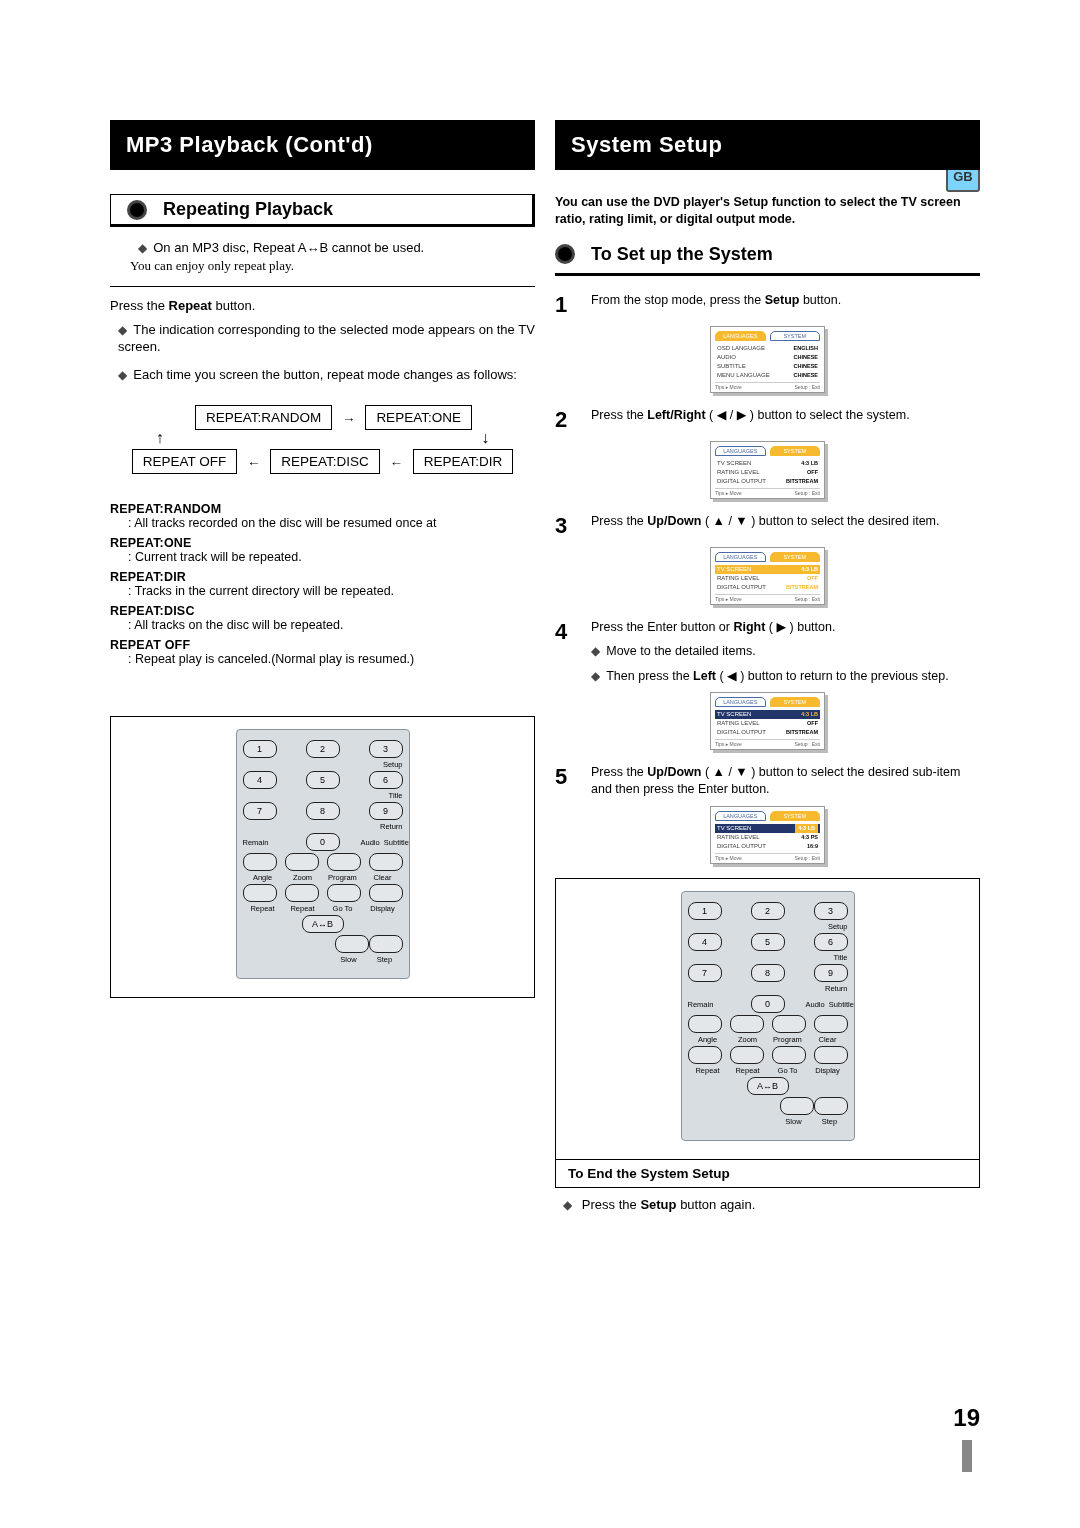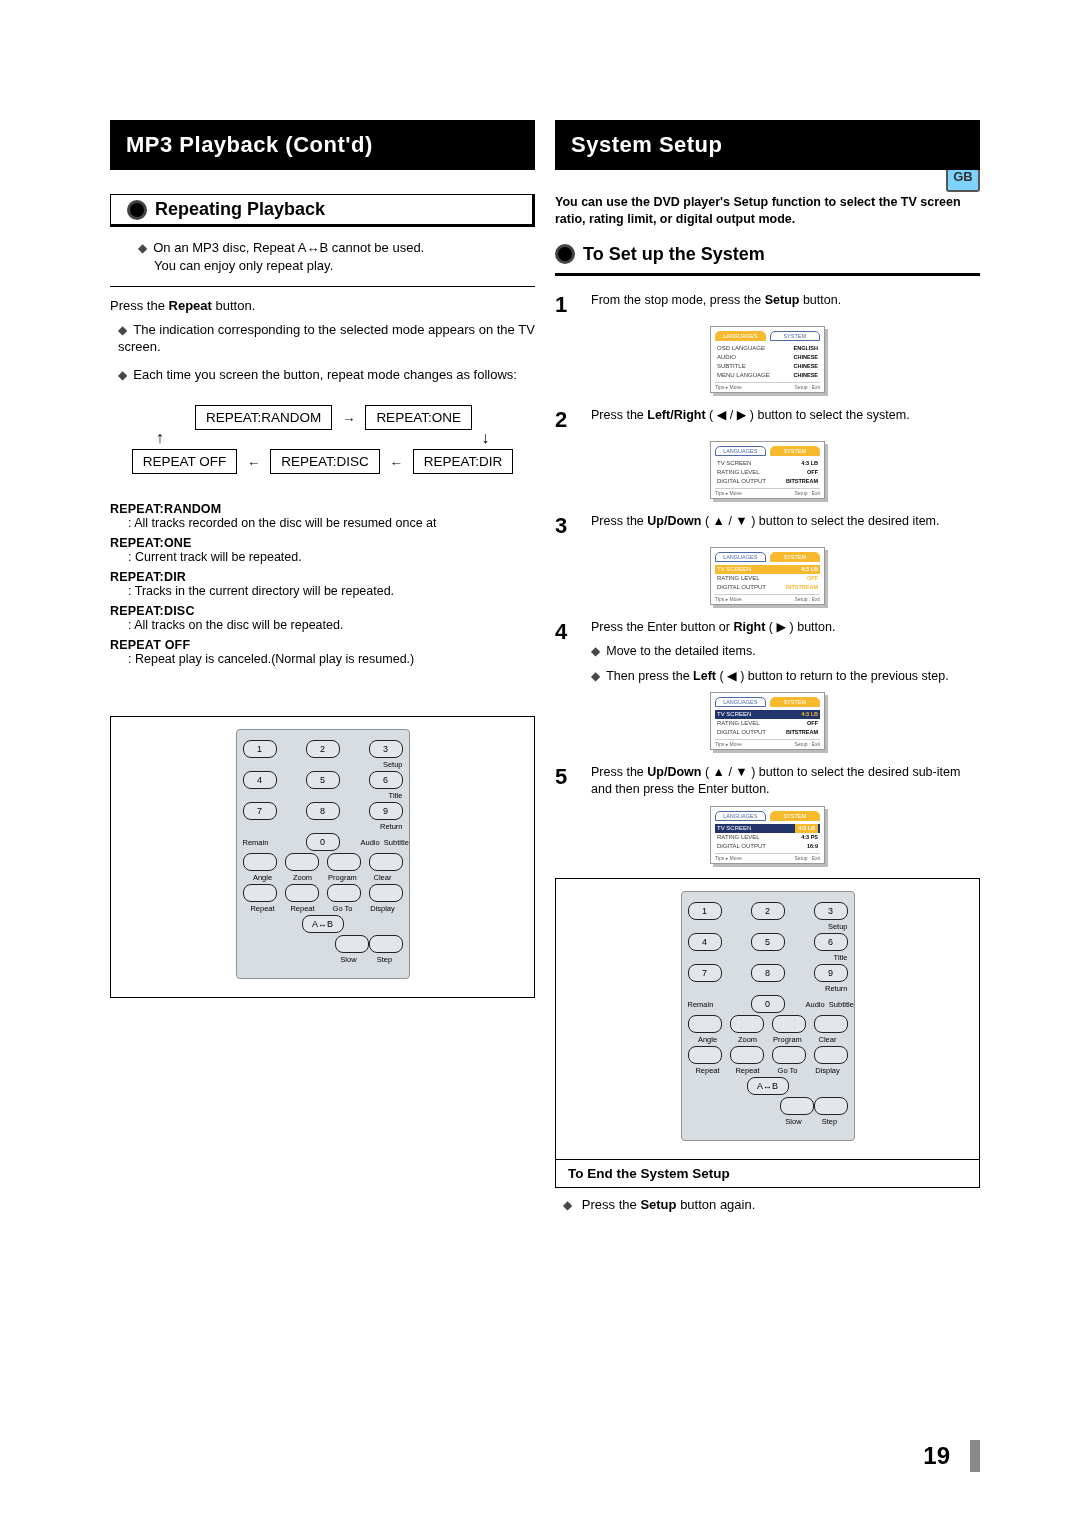--- a/index.html
+++ b/index.html
@@ -6,33 +6,33 @@
   html,body { margin:0; padding:0; font-family: Arial, Helvetica, sans-serif; background:#fff; color:#000; }
   .page { width:1080px; height:1528px; position:relative; padding:120px 100px 60px 110px; box-sizing:border-box; }
   .columns { display:flex; gap:20px; }
   .col { flex:1 1 0; position:relative; }
 
   .black-bar {
     background:#000; color:#fff; font-weight:700;
     padding:12px 16px; font-size:22px; margin-bottom:24px; letter-spacing:0.5px;
   }
 
-  .section-title-row { display:flex; align-items:center; gap:8px; }
+  .section-title-row { display:flex; align-items:center; gap:16px; }
   .bullet-disc {
     width:14px; height:14px; border-radius:50%; background:#000;
     border:3px solid #444; display:inline-block;
   }
   .section-title { font-weight:700; font-size:18px; }
   .rulebox { border:1px solid #000; border-bottom:3px solid #000; border-right:3px solid #000;
              padding:4px 16px; margin:6px 0 12px 0; }
 
   .body-text { font-size:13px; line-height:1.35; }
   .small-diamond { display:inline-block; margin-right:6px; color:#474747; font-size:12px; }
   .indent { margin-left:28px; }
-  .indent2 { margin-left:44px; }
+  .indent2 { margin-left:20px;font-family:Liberation Serif, serif; }
 
   .flow-wrap { display:flex; justify-content:center; margin:20px 0 26px; }
   .flow { font-size:13.5px; }
   .fbox { border:1px solid #000; display:inline-block; padding:4px 10px; margin:2px; text-align:center; }
   .arrow { display:inline-block; padding:0 4px; }
 
   .def-list .term { font-weight:700; font-size:12.5px; letter-spacing:0.2px; }
   .def-list .desc { font-size:12.5px; margin:0 0 6px 18px; }
 
   .remote-box { border:1px solid #000; margin-top:50px; }
@@ -88,21 +88,21 @@
 
   .gb-badge {
     position:absolute; right:100px; top:160px;
     width:30px; height:28px; border:2px solid #555; border-radius:3px;
     display:flex; align-items:center; justify-content:center;
     font-size:13px; font-weight:700; color:#333; background:#7dd3fc;
   }
 
   .page-num-wrap {
     position:absolute; right:100px; bottom:56px;
-    display:flex; align-items:center; gap:20px;
+    display:flex; align-items:center; gap:8px;flex-direction:column;
   }
   .page-num { font-size:24px; font-weight:700; }
   .page-tab { width:10px; height:32px; background:#888; }
 </style>
 </head>
 <body>
 
 <div class="page">
 
   <div class="gb-badge">GB</div>

